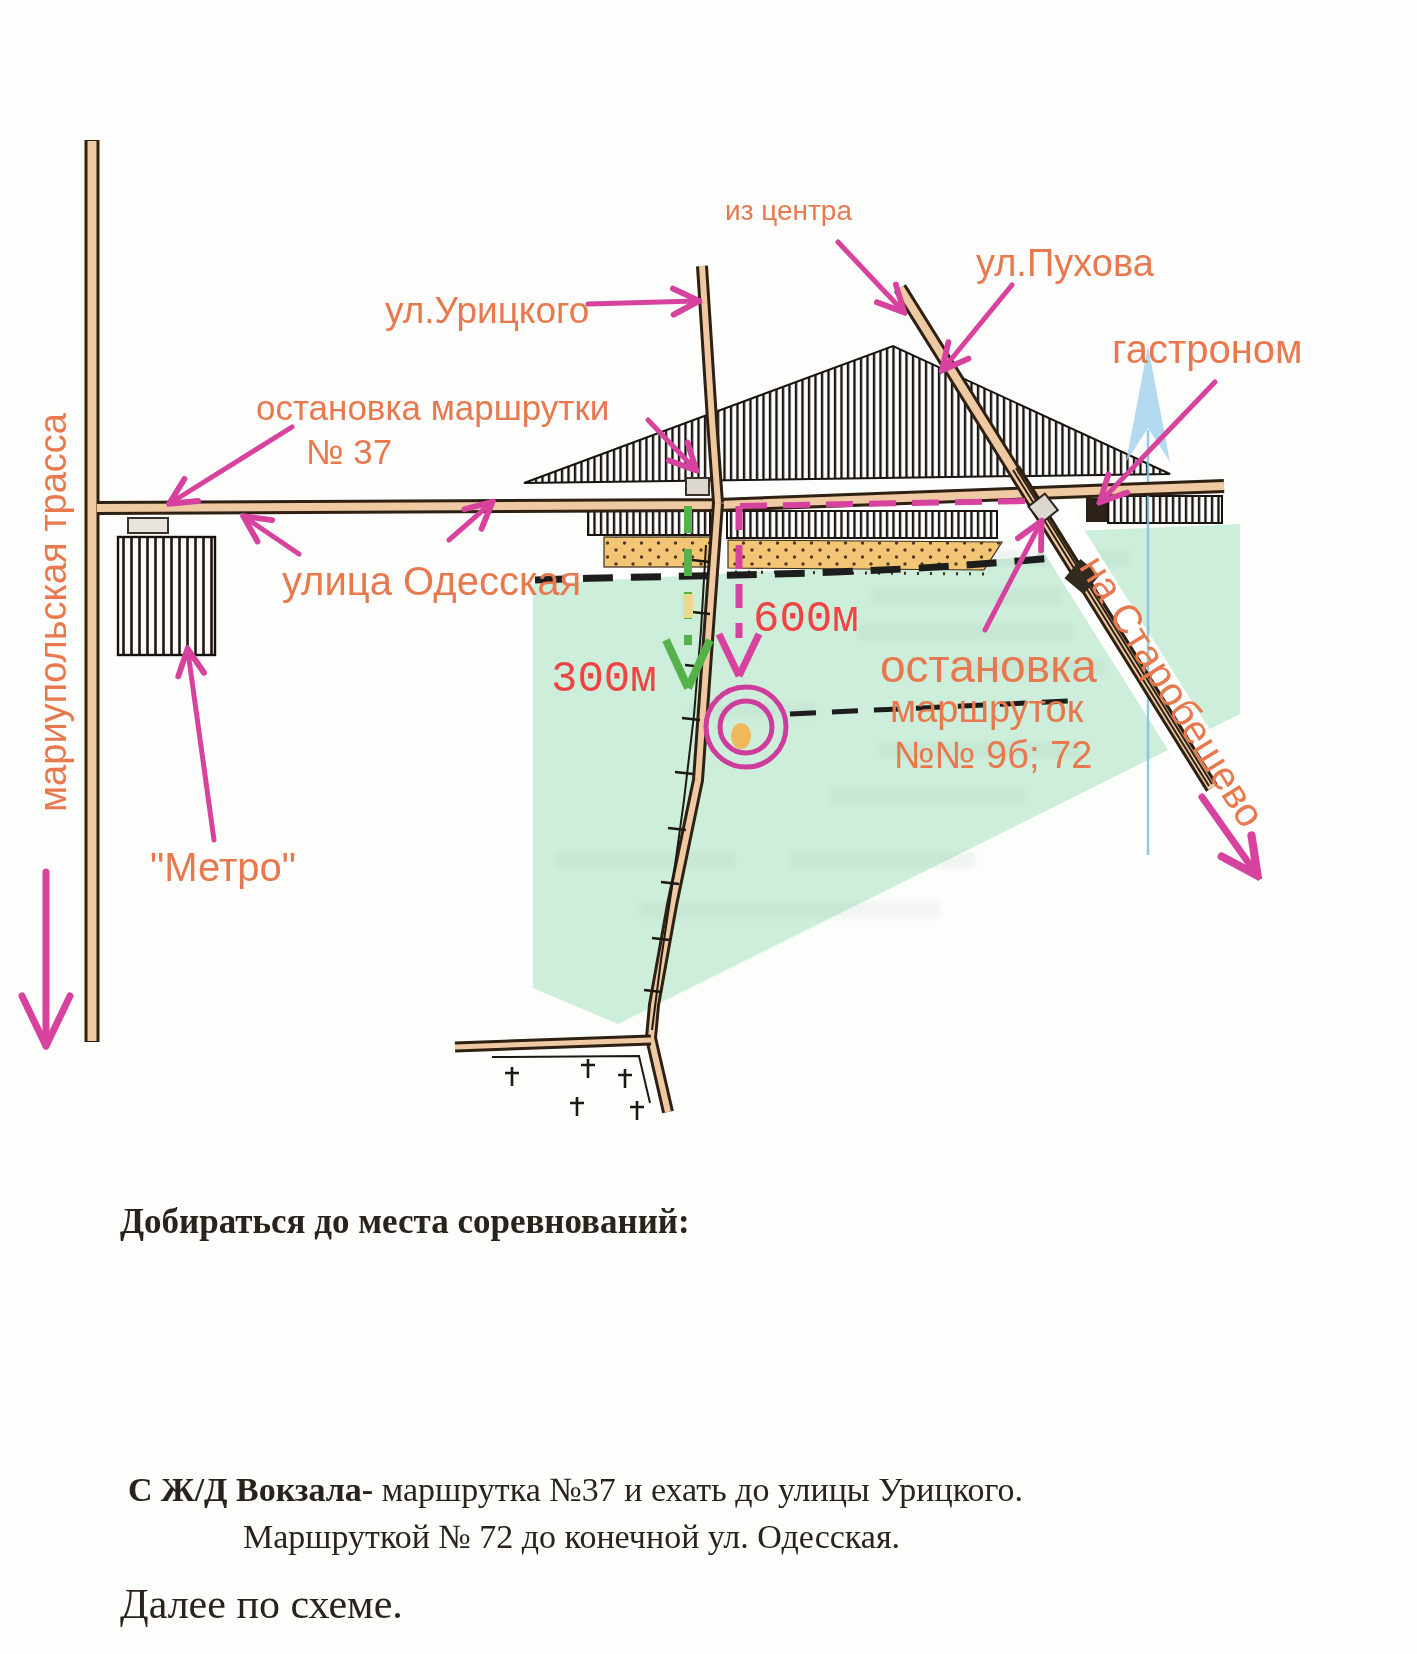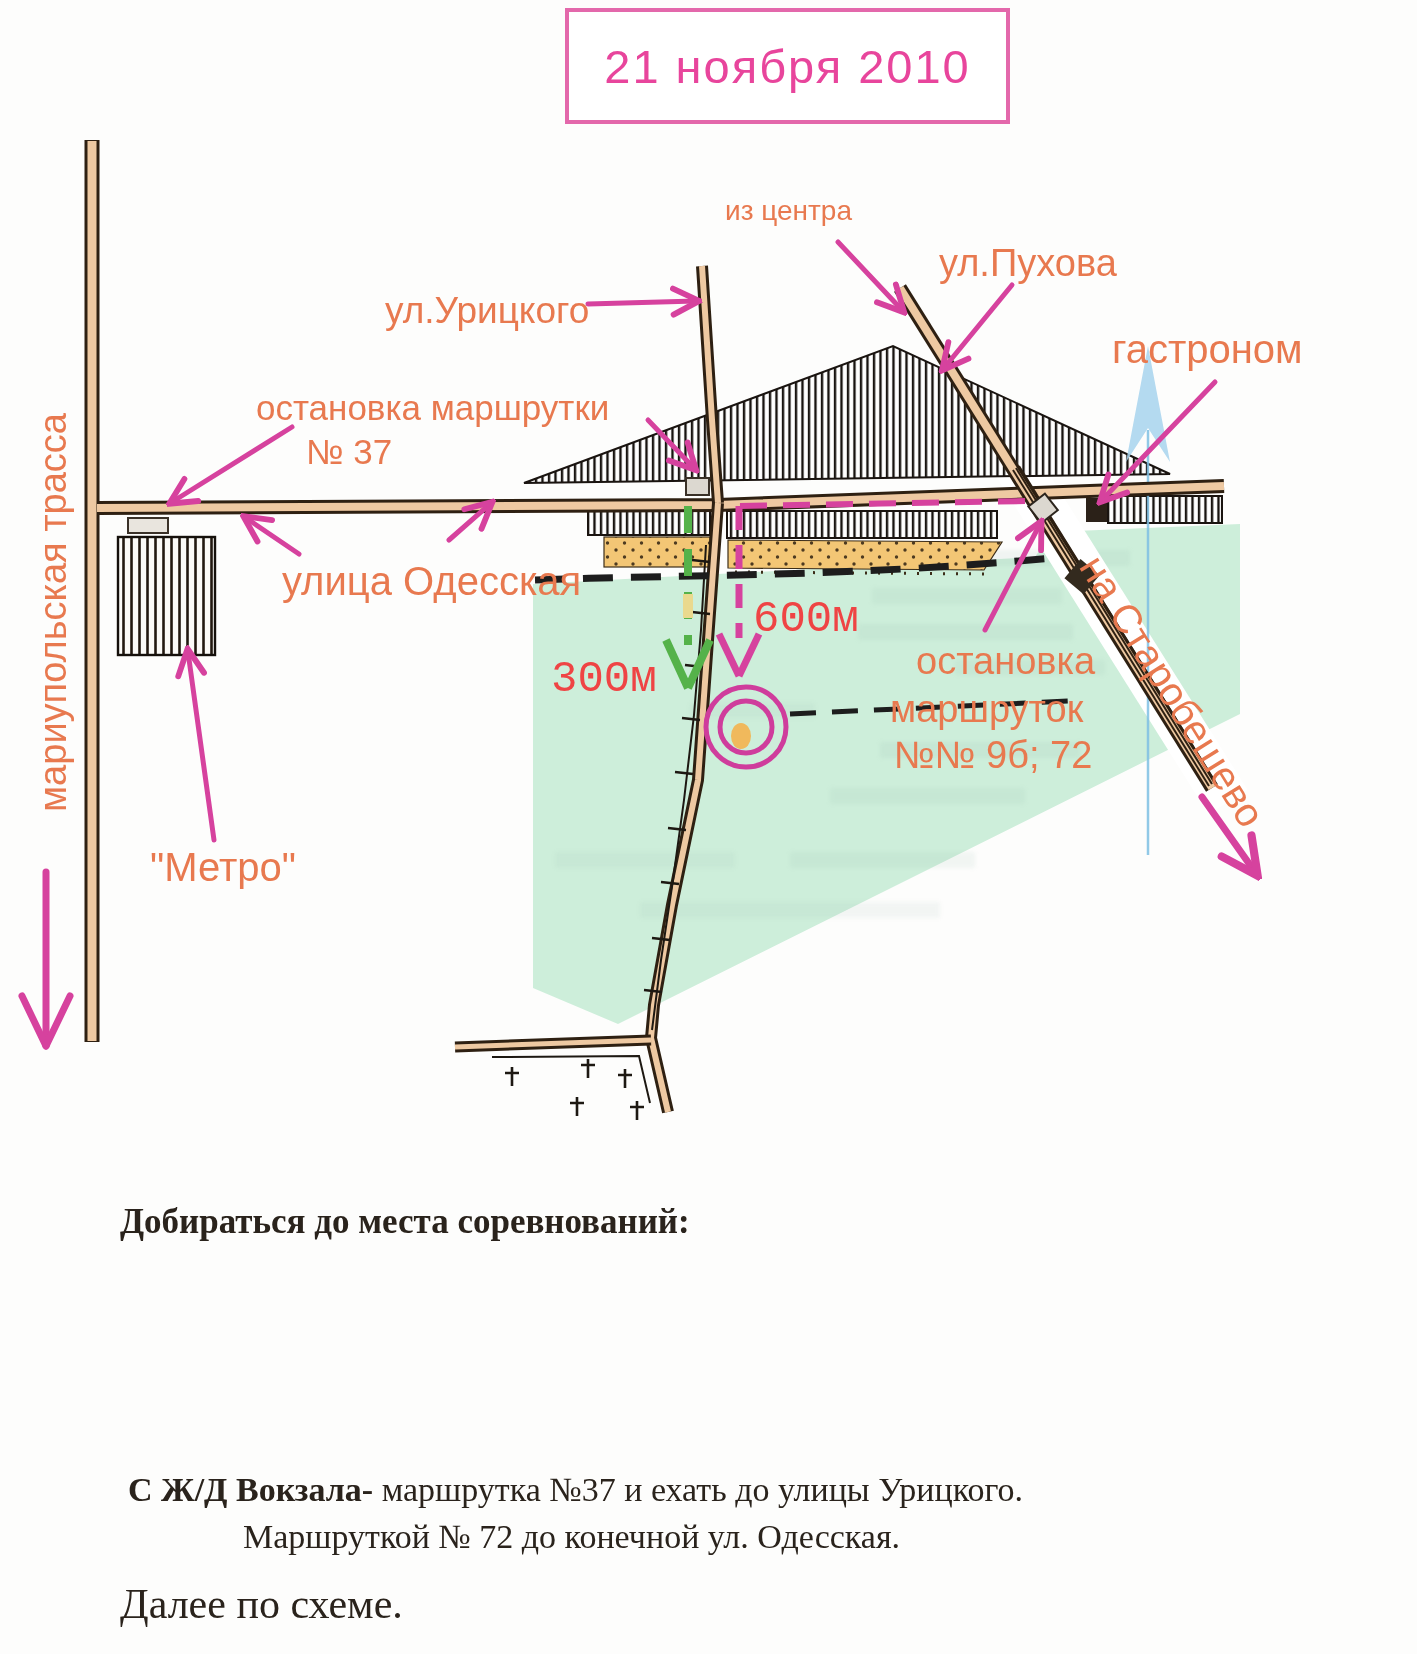--- a/index.html
+++ b/index.html
@@ -169,36 +169,33 @@
     <line x1="1202" y1="797" x2="1255" y2="872" stroke-width="7" marker-end="url(#ahPink)"></line>
 
     <g stroke-width="7">
       <line x1="46" y1="872" x2="46" y2="1042"></line>
       <line x1="22" y1="996" x2="46" y2="1046"></line>
       <line x1="70" y1="996" x2="46" y2="1046"></line>
     </g>
   </g>
 </svg>
 
-<div class="title-box">
-  <span>21 ноября 2010</span>
-</div>
 
 <div class="lbl rot" style="left:34px;top:812px;font-size:38px;transform:rotate(-90deg);">мариупольская трасса</div>
 <div class="lbl" style="left:725px;top:196px;font-size:28px;">из центра</div>
-<div class="lbl" style="left:939px;top:244px;font-size:38px;text-align:center;">ул.Пухова</div>
+<div class="lbl" style="left:976px;top:244px;font-size:38px;text-align:center;">ул.Пухова</div>
 <div class="lbl" style="left:385px;top:292px;font-size:37px;">ул.Урицкого</div>
 <div class="lbl" style="left:256px;top:390px;font-size:35px;">остановка маршрутки</div>
 <div class="lbl" style="left:306px;top:434px;font-size:35px;">№ 37</div>
 <div class="lbl" style="left:262px;top:560px;font-size:40px;margin-left:20px;">улица Одесская</div>
 <div class="lbl" style="left:1112px;top:328px;font-size:40px;">гастроном</div>
 <div class="lbl" style="left:150px;top:846px;font-size:40px;">"Метро"</div>
 <div class="lbl pink" style="left:551px;top:656px;font-size:44px;">300м</div>
 <div class="lbl pink" style="left:753px;top:596px;font-size:44px;">600м</div>
-<div class="lbl" style="left:880px;top:642px;font-size:38px;margin-left:36px;">остановка</div>
+<div class="lbl" style="left:880px;top:642px;font-size:46px;">остановка</div>
 <div class="lbl" style="left:890px;top:690px;font-size:38px;">маршруток</div>
 <div class="lbl" style="left:894px;top:736px;font-size:38px;">№№ 9б; 72</div>
 <div class="lbl rot" style="left:1108px;top:548px;font-size:40px;transform:rotate(58deg);">на Старобешево</div>
 
 <div class="instr" style="left:120px;top:1202px;font-size:35px;font-weight:bold;">Добираться до места соревнований:</div>
 
 
 <div class="instr" style="left:128px;top:1466px;font-size:34px;line-height:47px;">
   <div><b>С Ж/Д Вокзала-</b><span> маршрутка №37 и ехать до улицы Урицкого.</span></div>
   <div style="margin-left:-8px;">Маршруткой № 72  до конечной ул. Одесская.</div>

